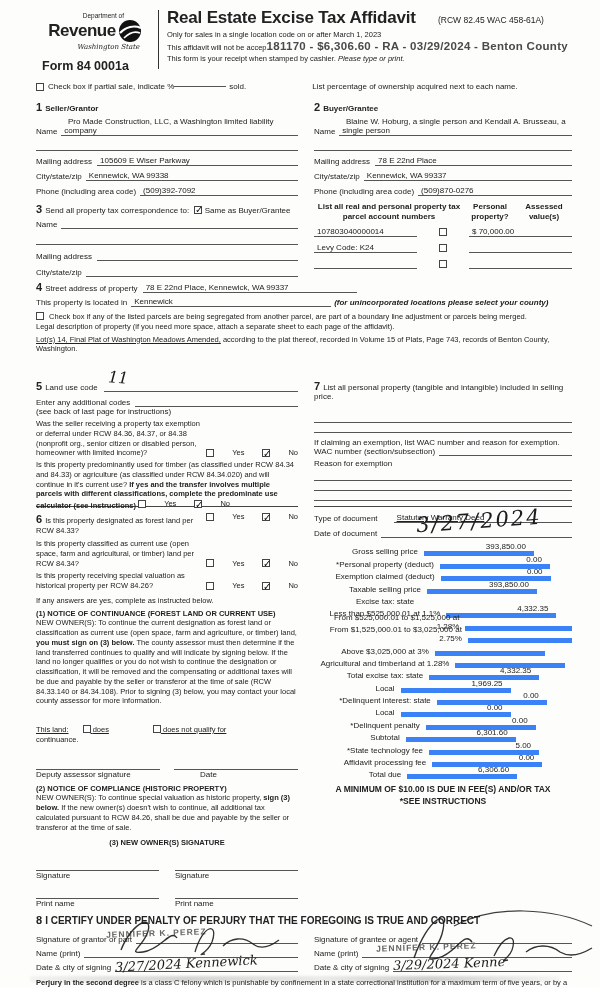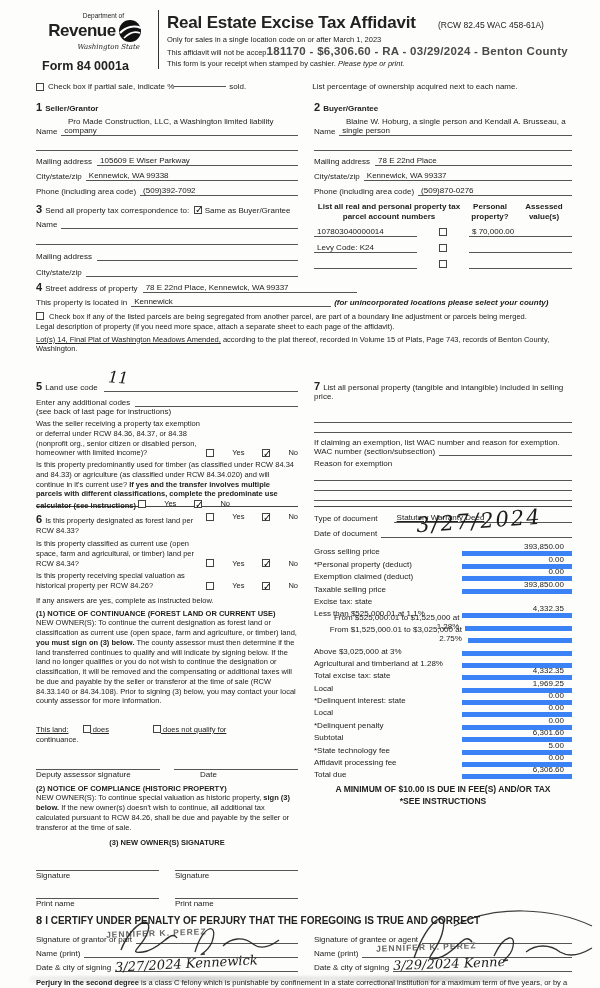--- a/index.html
+++ b/index.html
@@ -1,21 +1,21 @@
 <!DOCTYPE html>
 <html><head>
 <meta charset="utf-8">
 <style>
   * { margin:0; padding:0; box-sizing:border-box; }
   html,body { background:#e8e8e8; }
   .page{ width:600px; height:988px; background:#fdfdfc; margin:0 auto; position:relative;
          font-family:"Liberation Sans", sans-serif; font-size:8px; color:#222;
          padding:8px 28px 0 36px; overflow:hidden; }
   .b{ font-weight:bold; } .i{ font-style:italic; } .bi{ font-weight:bold; font-style:italic; }
-  .header{ display:flex; align-items:center; }
+  .header{ display:flex; align-items:flex-start; }
   .logo-block{ width:118px; text-align:center; padding-top:4px; }
   .dept-line{ font-size:6.5px; text-align:right; padding-right:30px; }
   .rev-row{ display:flex; align-items:center; justify-content:center; gap:2px; }
   .rev-name{ font-size:17px; font-weight:bold; letter-spacing:-0.5px; }
   .wa-state{ font-family:"DejaVu Serif", serif; font-style:italic; font-size:7px; text-align:right; padding-right:14px; }
   .form-num{ font-size:12.5px; font-weight:bold; margin-top:8px; text-align:left; padding-left:6px; }
   .vdiv{ width:1px; background:#333; align-self:stretch; margin:2px 8px 4px 4px; }
   .title-block{ flex:1; }
   .main-title{ font-size:17px; font-weight:bold; letter-spacing:-0.2px; display:inline; }
   .rcw{ font-size:8.5px; margin-left:20px; }
@@ -26,21 +26,21 @@
   .uval{ border-bottom:1px solid #555; padding:0 4px 0 3px; }
   .cb{ display:inline-block; width:8px; height:8px; border:1px solid #444; position:relative;
        vertical-align:-1px; background:#fff; flex:none; }
   .cb.on::after{ content:"✓"; position:absolute; top:-3px; left:-0.5px; font-size:10px; color:#111; }
   .secnum{ font-size:11px; font-weight:bold; margin-right:3px; }
   .sechead{ font-size:8px; font-weight:bold; }
   .cols{ display:flex; gap:16px; }
   .colL{ width:262px; } .colR{ flex:1; }
   .parcel-head{ display:flex; font-weight:bold; text-align:center; margin-top:6px; line-height:1.2; }
   .prow{ display:flex; align-items:flex-end; height:16px; }
-  .taxrow{ display:flex; justify-content:space-between; gap:6px; align-items:flex-end; height:12.4px; }
+  .taxrow{ display:flex; justify-content:center; gap:6px; align-items:flex-end; height:12.4px; }
   .taxlabel{ text-align:right; }
   .taxval{ width:110px; border-bottom:5px solid #3b82f6; text-align:right; padding-right:8px; }
   .taxval.noline{ border-bottom:none; }
   .p75{ font-size:7.5px; line-height:1.3; }
   .hand{ font-family:"DejaVu Serif", serif; font-style:italic; color:#1b1b1b; }
   .stampname{ color:#666; font-weight:bold; font-size:8.5px; letter-spacing:1px; position:absolute; }
   .sig-svg{ position:absolute; pointer-events:none; }
   .ynote{ white-space:nowrap; display:inline-flex; gap:18px; align-items:center; }
   .smudge{ position:absolute; left:30px; right:40px; bottom:6px; height:6px;
            background:linear-gradient(90deg, rgba(0,0,0,.04), rgba(0,0,0,.16) 30%, rgba(0,0,0,.07) 55%, rgba(0,0,0,.18) 75%, rgba(0,0,0,.03)); filter:blur(1px); }

